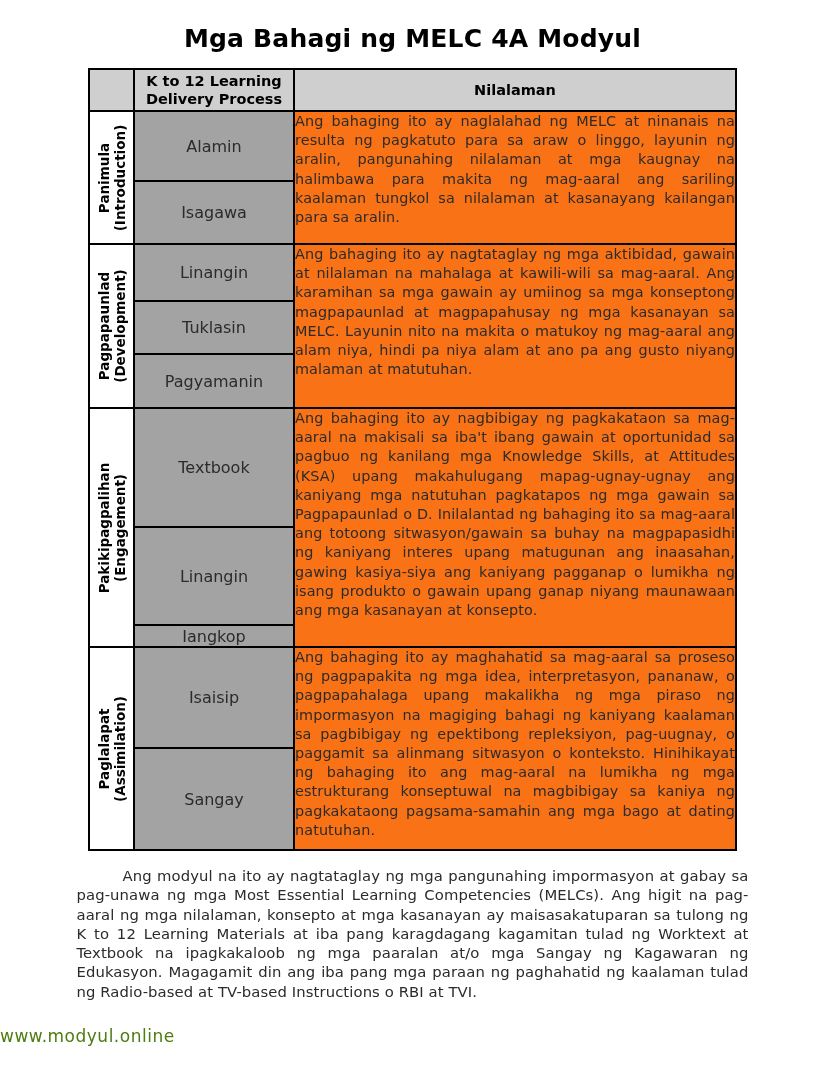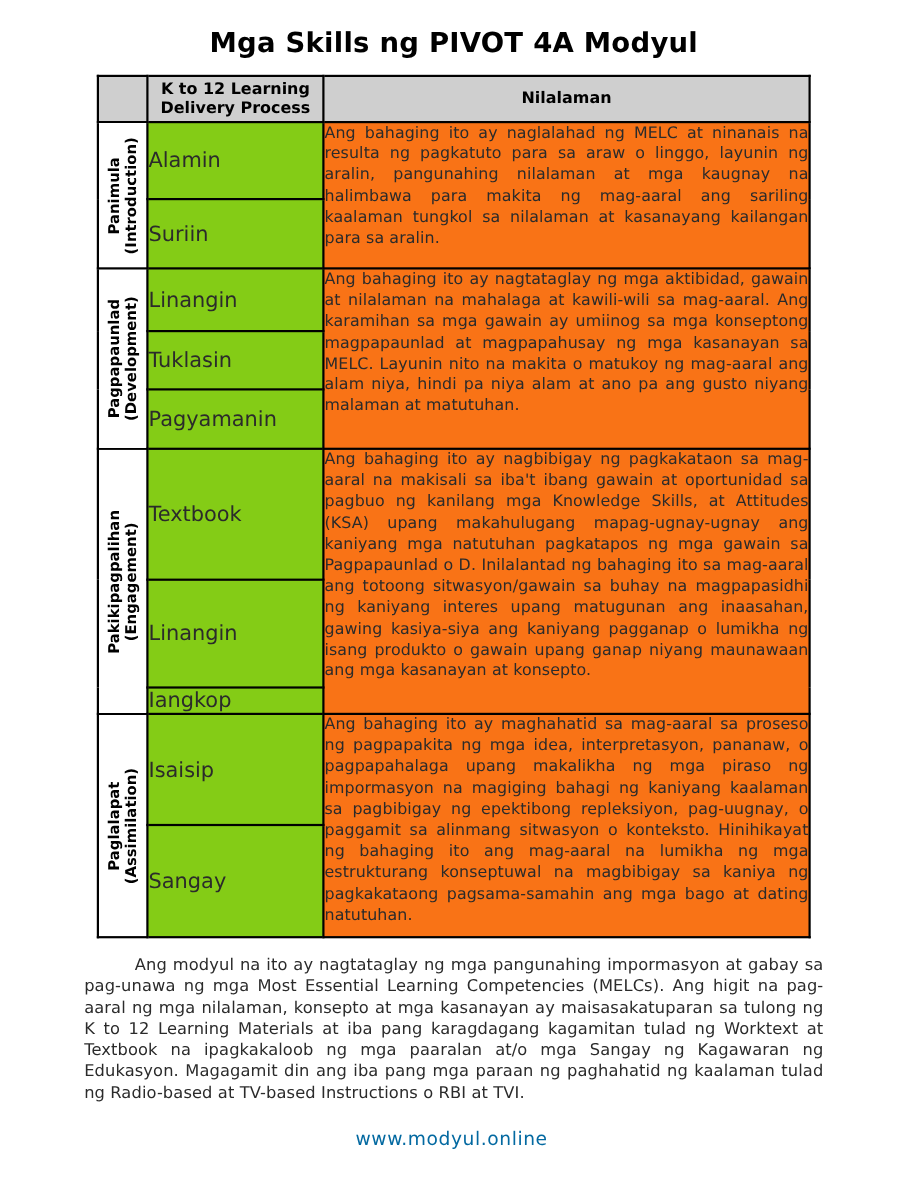--- a/index.html
+++ b/index.html
@@ -52,25 +52,26 @@
     top:50%; left:50%;
     transform:translate(-50%,-50%) rotate(-90deg);
     font-weight:bold;
     font-size:13.5px;
     line-height:16px;
     color:#000000;
     text-align:center;
     white-space:nowrap;
   }
   td.process-cell {
+    text-align:center;
     vertical-align:middle;
-    font-size:19px;
+    font-size:16px;
     color:#2b2b2b;
     padding:2px 4px;
-    background:#84cc16;
+    background:#a3a3a3;
   }
   td.content-cell {
     vertical-align:top;
     text-align:justify;
     font-size:14.4px;
     line-height:19.2px;
     color:#2b2b2b;
     padding:3px 8px 2px 9px;
     background:#f97316;
     letter-spacing:0.1px;
@@ -82,30 +83,29 @@
     text-indent:46px;
     font-size:14.8px;
     line-height:19.3px;
     color:#2b2b2b;
     letter-spacing:0.1px;
   }
   .site-footer {
     position:absolute;
     left:0; right:4px;
     top:1026px;
-    text-align:center;
     font-size:17px;
-    color:#0369a1;
+    color:#4d7c0f;
     letter-spacing:0.5px;
   }
 </style>
 </head>
 <body>
 
-<h1 class="page-title">Mga Skills ng PIVOT 4A Modyul</h1>
+<h1 class="page-title">Mga Bahagi ng MELC 4A Modyul</h1>
 
 <table class="module-table">
   <colgroup>
     <col class="c1">
       <col class="c2">
       <col class="c3">
   </colgroup>
   <tbody>
     <tr style="height:40px;">
       <th class="head-cell"></th>
@@ -117,21 +117,21 @@
       <td class="section-cell" rowspan="2">
         <div class="rot-label">
           <div>Panimula</div>
           <div>(Introduction)</div>
         </div>
       </td>
       <td class="process-cell">Alamin</td>
       <td class="content-cell" rowspan="2">Ang bahaging ito ay naglalahad ng MELC at ninanais na resulta ng pagkatuto para sa araw o linggo, layunin ng aralin, pangunahing nilalaman at mga kaugnay na halimbawa para makita ng mag-aaral ang sariling kaalaman tungkol sa nilalaman at kasanayang kailangan para sa aralin.</td>
     </tr>
     <tr style="height:63px;">
-      <td class="process-cell">Suriin</td>
+      <td class="process-cell">Isagawa</td>
     </tr>
 
     <tr style="height:57px;">
       <td class="section-cell" rowspan="3">
         <div class="rot-label">
           <div>Pagpapaunlad</div>
           <div>(Development)</div>
         </div>
       </td>
       <td class="process-cell">Linangin</td>

